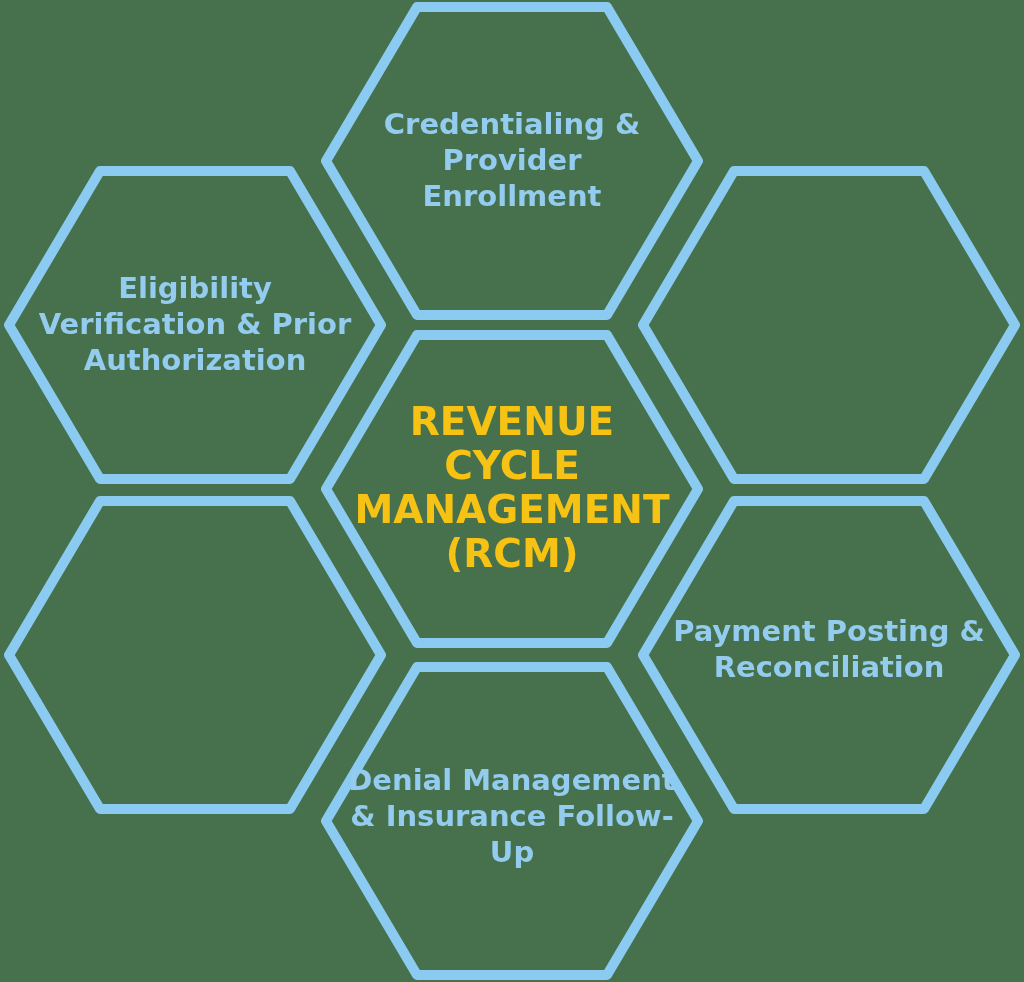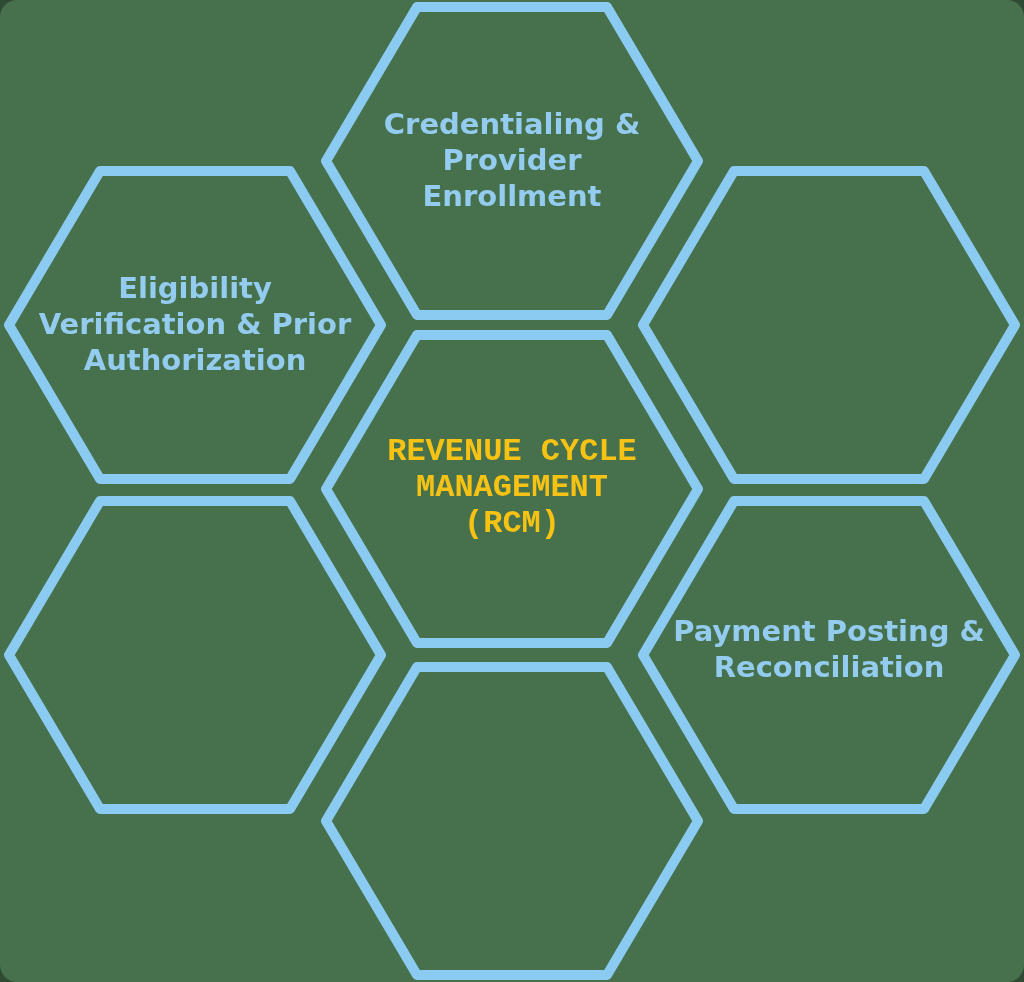--- a/index.html
+++ b/index.html
@@ -10,21 +10,20 @@
   }
   * { margin: 0; padding: 0; box-sizing: border-box; }
   html, body { background: #2f4a33; }
   body { font-family: "DejaVu Sans", "Liberation Sans", sans-serif; }
   .stage {
     position: relative;
     width: 1024px;
     height: 982px;
     background: var(--background);
     overflow: hidden;
-    border-radius: 17px;
   }
   .hexgrid {
     position: absolute;
     left: 0; top: 0;
     width: 1024px;
     height: 982px;
     display: block;
   }
   .hex {
     fill: none;
@@ -40,24 +39,23 @@
     font-weight: bold;
   }
   .node-label {
     width: 360px;
     font-size: 29px;
     line-height: 1.24;
     color: var(--node-text);
   }
   .center-label {
     width: 330px;
-    font-size: 32px;
+    font-size: 39px;
     line-height: 1.13;
     color: var(--center-text);
-    font-family: Liberation Mono, monospace;
   }
   
   .pos-top          { left: 512px; top: 161px; }
   .pos-top-left     { left: 195px; top: 325px; }
   .pos-top-right    { left: 829px; top: 325px; }
   .pos-center       { left: 512px; top: 488px; }
   .pos-bottom-left  { left: 195px; top: 654px; }
   .pos-bottom-right { left: 829px; top: 650px; }
   .pos-bottom       { left: 512px; top: 817px; }
 </style>
@@ -86,14 +84,17 @@
 
 
   <div class="label center-label pos-center">REVENUE CYCLE
 MANAGEMENT
 (RCM)</div>
 
 
   <div class="label node-label pos-bottom-right">Payment Posting &amp;
 Reconciliation</div>
 
+  <div class="label node-label pos-bottom">Denial Management
+&amp; Insurance Follow-
+Up</div>
 
 </div>
 
 </body></html>

